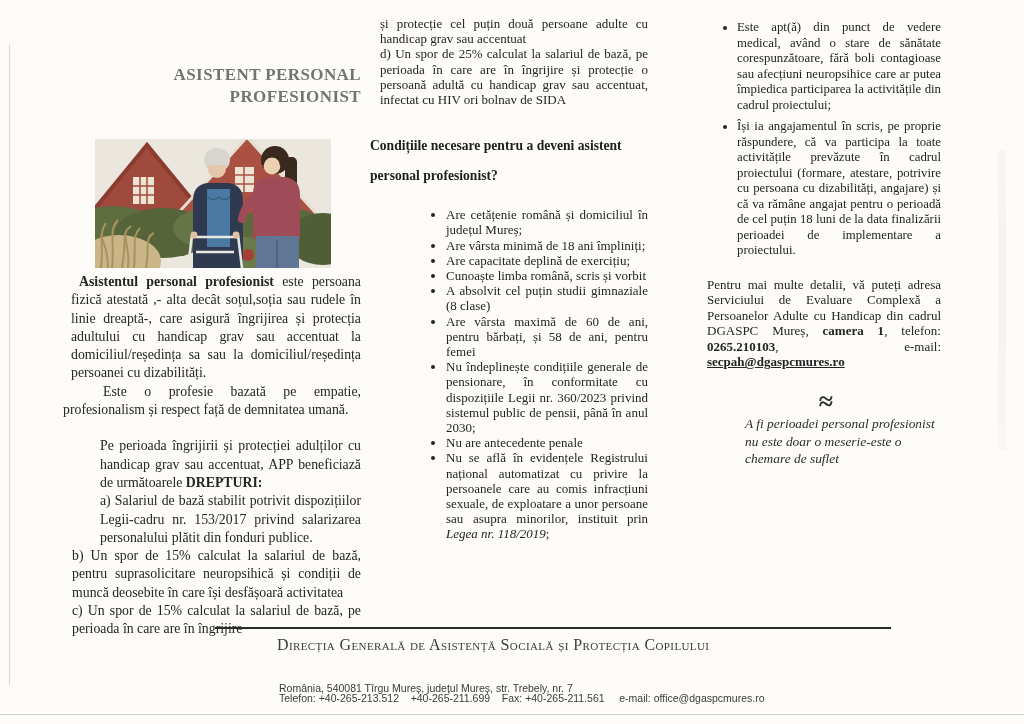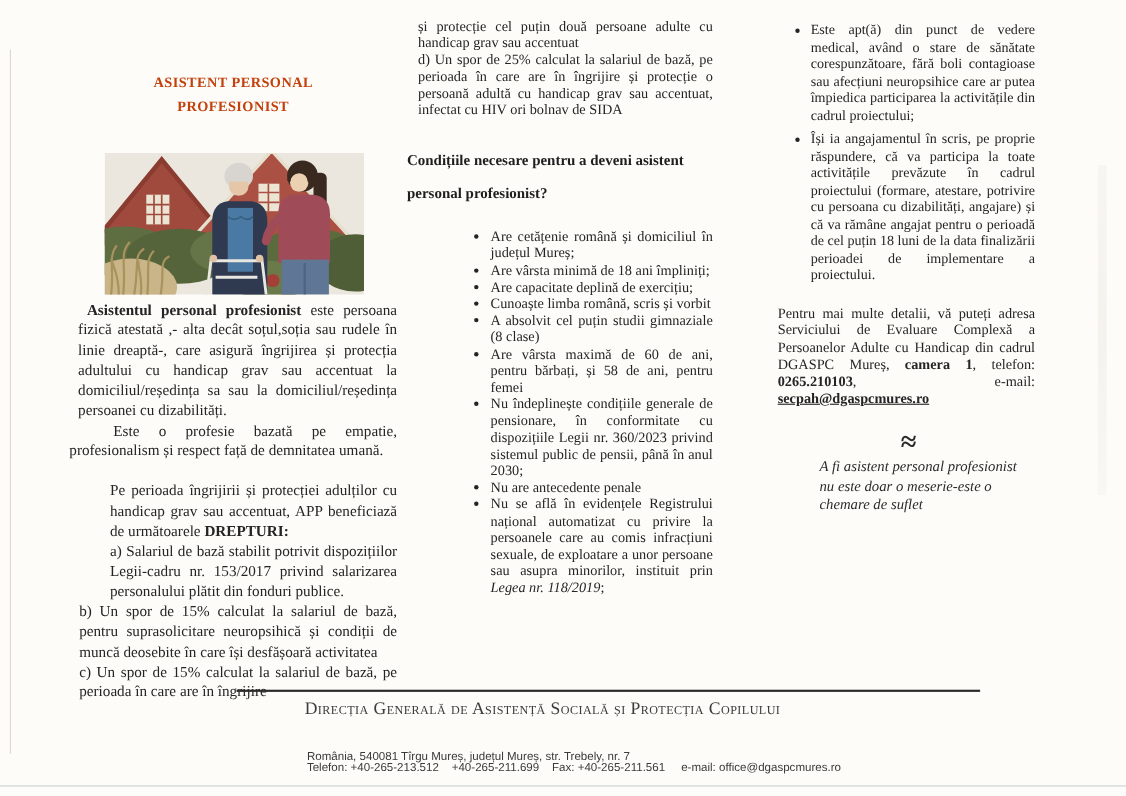--- a/index.html
+++ b/index.html
@@ -11,21 +11,21 @@
   }
   
   .scan-left-line { position:absolute; left:9px; top:45px; height:640px; width:1px; background:#ddd9d0; }
   .scan-bottom-line { position:absolute; left:0; bottom:9px; width:100%; height:1px; background:#c7d1cd; }
   .scan-smudge { position:absolute; right:18px; top:150px; width:8px; height:300px; background:linear-gradient(#f4f1ea, #efece4, #f6f4ee); opacity:.6; }
 
   .just { text-align:justify; }
 
   
   .col-left { position:absolute; left:63px; top:64px; width:298px; font-size:13.8px; line-height:18.3px; }
-  .title { margin:0 0 0 0; font-size:13px; line-height:22px; font-weight:bold; text-align:center; letter-spacing:.4px; color:#c2410c; }
+  .title { margin:0 0 0 0; font-size:17px; line-height:22px; font-weight:bold; text-align:right; letter-spacing:.4px; color:#737373; }
   .photo { margin:31px 0 0 32px; width:236px; height:129px; overflow:hidden; }
   .photo svg { display:block; }
   .intro { margin:5px 0 0 8px; text-indent:8px; }
   .para-empatie { margin:0; text-indent:40px; }
   .rights-indent { margin:18px 0 0 37px; }
   .rights-indent p { margin:0; }
   .rights-bc { margin:0 0 0 9px; }
 
   
   .col-mid { position:absolute; left:380px; top:16px; width:268px; font-size:13px; line-height:15.2px; }
@@ -162,21 +162,21 @@
     <ul class="right-bullets">
       <li>Este apt(ă) din punct de vedere medical, având o stare de sănătate corespunzătoare, fără boli contagioase sau afecțiuni neuropsihice care ar putea împiedica participarea la activitățile din cadrul proiectului;</li>
       <li>Își ia angajamentul în scris, pe proprie răspundere, că va participa la toate activitățile prevăzute în cadrul proiectului (formare, atestare, potrivire cu persoana cu dizabilități, angajare) și că va rămâne angajat pentru o perioadă de cel puțin 18 luni de la data finalizării perioadei de implementare a proiectului.</li>
     </ul>
 
     <p class="contact just"><span>Pentru mai multe detalii, vă puteți adresa Serviciului de Evaluare Complexă a Persoanelor Adulte cu Handicap din cadrul DGASPC Mureș, </span><b>camera 1</b><span>, telefon: </span><b>0265.210103</b><span>, e-mail: </span><b class="email">secpah@dgaspcmures.ro</b></p>
 
     <div class="approx">≈</div>
 
     <div class="quote">
-      <span>A fi asistent personal profesionist</span><br>
+      <span>A fi perioadei personal profesionist</span><br>
       <span>nu este doar o meserie-este o</span><br>
       <span>chemare de suflet</span>
     </div>
   </div>
 
   <div class="footer-rule"></div>
   <div class="footer-org">Direcția Generală de Asistență Socială și Protecția Copilului</div>
   <div class="footer-addr">România, 540081 Tîrgu Mureș, județul Mureș, str. Trebely, nr. 7</div>
   <div class="footer-phones">Telefon: +40-265-213.512    +40-265-211.699    Fax: +40-265-211.561     e-mail: office@dgaspcmures.ro</div>
 

